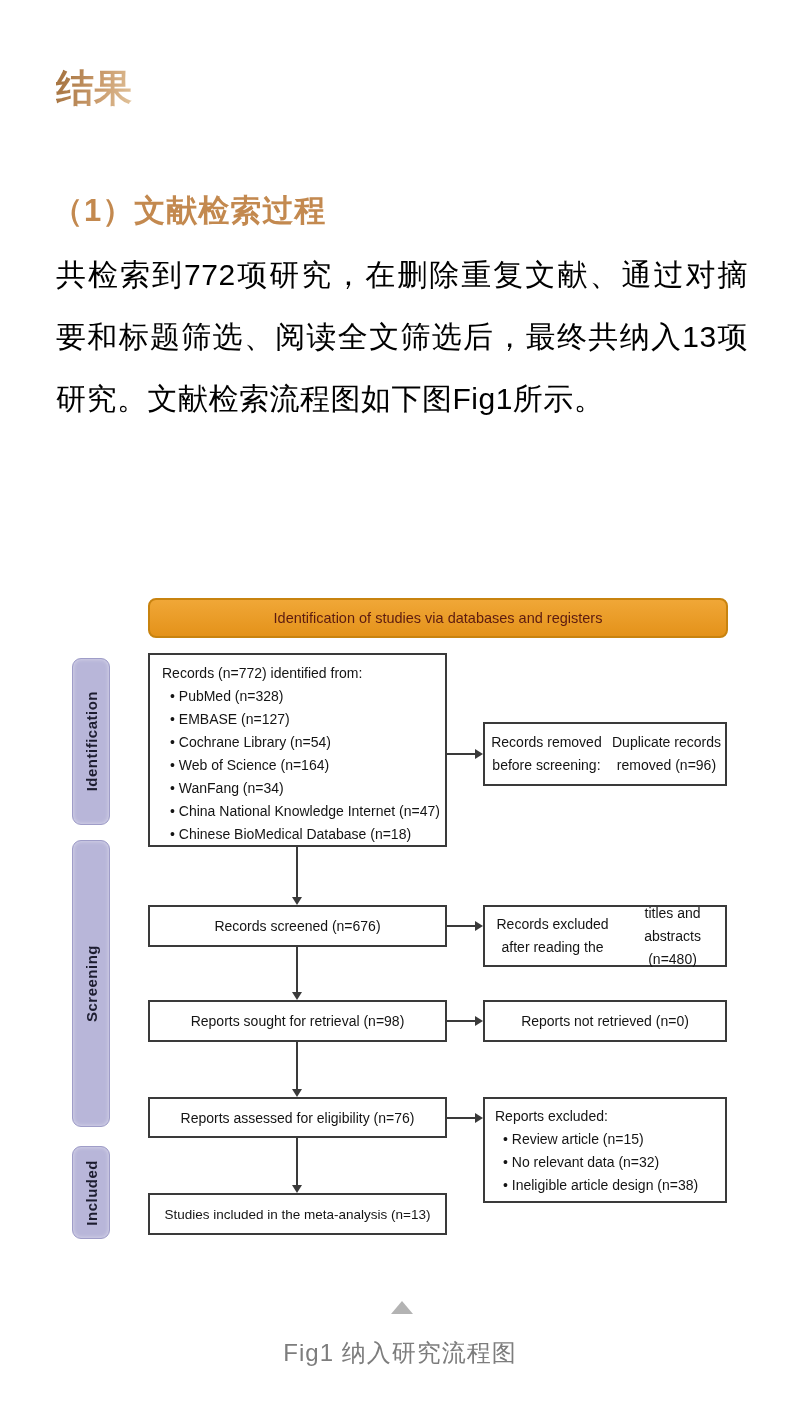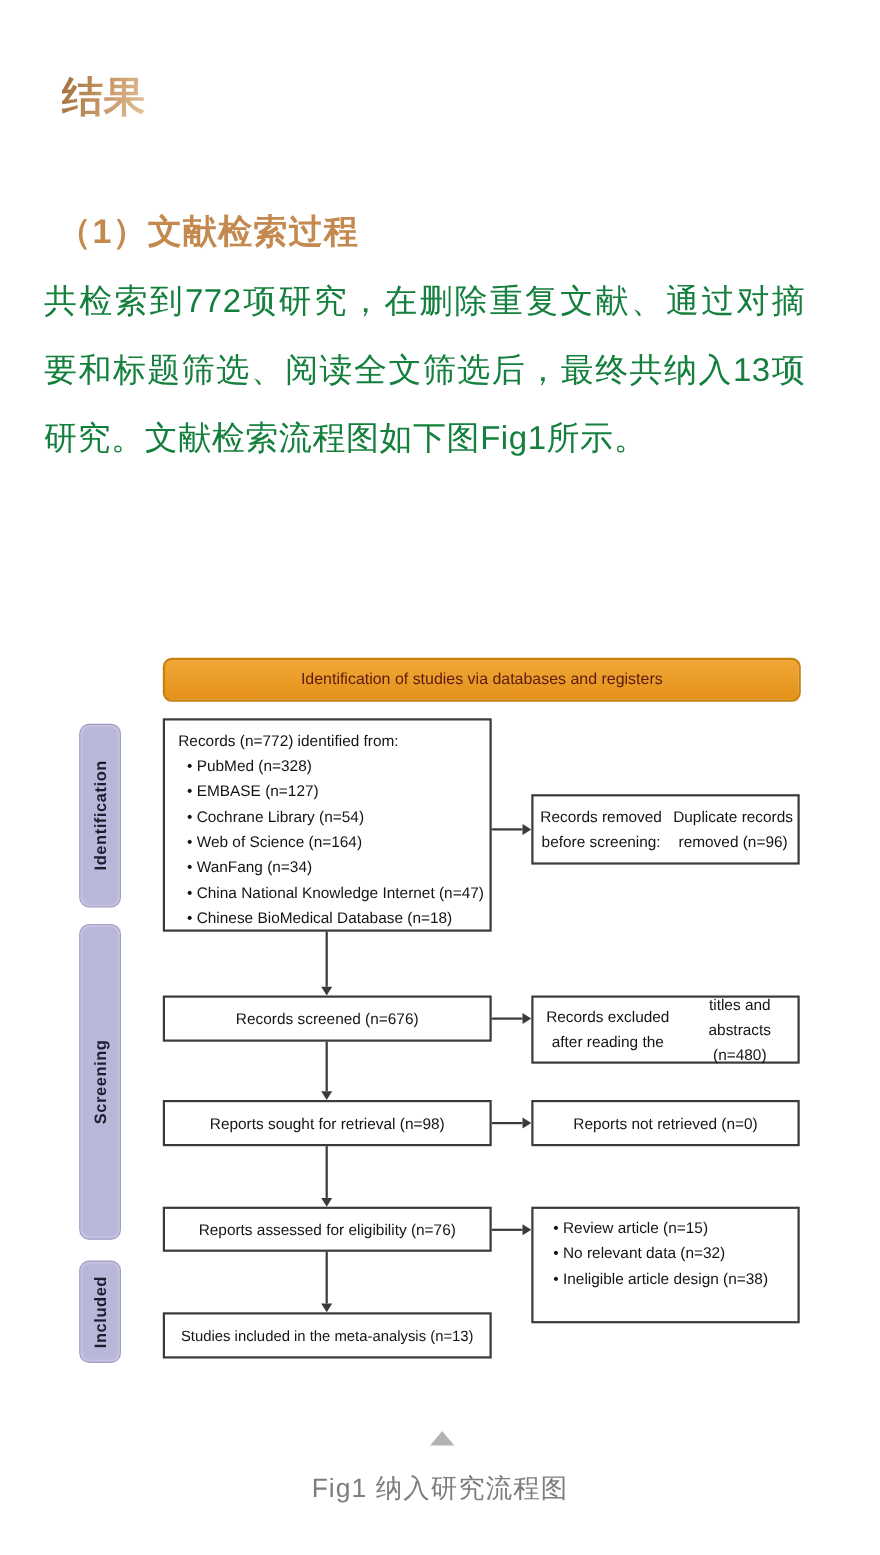--- a/index.html
+++ b/index.html
@@ -18,22 +18,22 @@
     background:linear-gradient(105deg,#a97744 10%,#c99a6b 55%,#e2c49c 100%);
     -webkit-background-clip:text; background-clip:text;
     -webkit-text-fill-color:transparent;
   }
   .sub-title {
     position:absolute; left:52px; top:164px;
     font-size:31px; font-weight:bold; color:#c3894f;
     letter-spacing:1px;
   }
   .body-text {
-    position:absolute; left:40px; top:214px; width:692px;
-    font-size:30px; line-height:62px; color:#15803d;
+    position:absolute; left:56px; top:214px; width:692px;
+    font-size:30px; line-height:62px; color:#000000;
     text-align:justify; text-justify:inter-character;
     letter-spacing:0.5px;
   }
 
   
   .fc-banner {
     position:absolute; left:148px; top:598px; width:580px; height:40px;
     box-sizing:border-box;
     background:linear-gradient(#f0a737,#e4921a);
     border:2px solid #c8830f; border-radius:8px;
@@ -175,20 +175,21 @@
     <div class="fc-box fc-right fc-center-2" id="box-excluded-ta">
       <span>Records excluded after reading the</span>
       <span>titles and abstracts (n=480)</span>
     </div>
 
     <div class="fc-box fc-right fc-center-1" id="box-notretrieved">
       <span>Reports not retrieved (n=0)</span>
     </div>
 
     <div class="fc-box fc-right" id="box-rexcluded">
+      <div class="box-title">Reports excluded:</div>
       <ul>
         <li>Review article (n=15)</li>
         <li>No relevant data (n=32)</li>
         <li>Ineligible article design (n=38)</li>
       </ul>
     </div>
 
     <div class="arr-v" id="arrv-1"></div>
     <div class="arr-v" id="arrv-2"></div>
     <div class="arr-v" id="arrv-3"></div>

